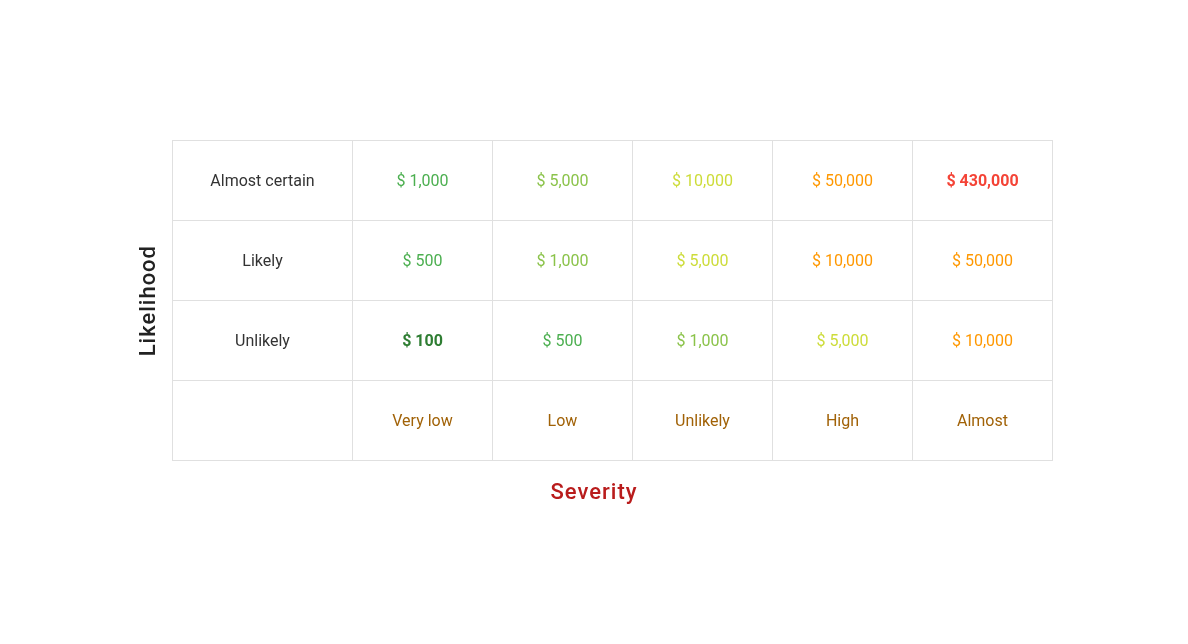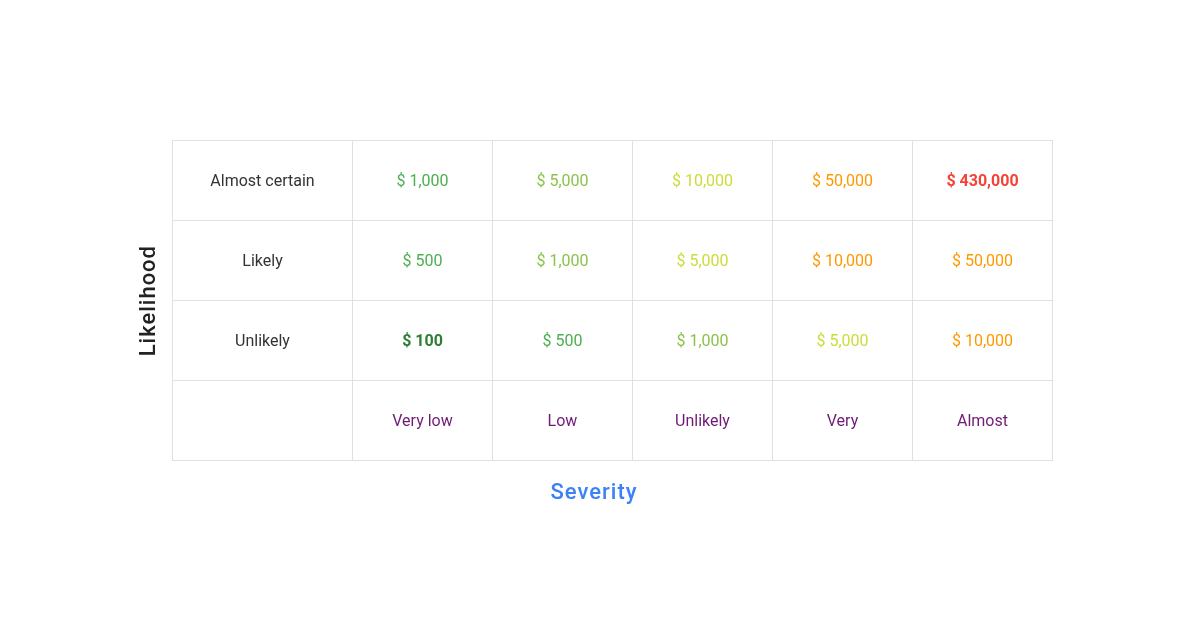--- a/index.html
+++ b/index.html
@@ -48,28 +48,28 @@
       color: #333;
       font-weight: 400;
     }
     .value-cell {
       width: 140px;
       font-size: 16px;
       font-weight: 700;
     }
     .col-label-cell {
       font-size: 16px;
-      color: #701a75;
+      color: #a16207;
       font-weight: 400;
       height: 70px;
     }
     .x-label {
       font-size: 22px;
       font-weight: 500;
-      color: #3b82f6;
+      color: #b91c1c;
       margin-top: 18px;
       letter-spacing: 1px;
     }
     .empty-corner {
       width: 180px;
     }
   </style>
 </head>
 <body>
 
@@ -100,20 +100,20 @@
             <td class="value-cell" style="color: rgb(76, 175, 80); font-weight: 400;">$ 500</td>
             <td class="value-cell" style="color: rgb(139, 195, 74); font-weight: 400;">$ 1,000</td>
             <td class="value-cell" style="color: rgb(205, 220, 57); font-weight: 400;">$ 5,000</td>
             <td class="value-cell" style="color: rgb(255, 152, 0); font-weight: 400;">$ 10,000</td>
           </tr>
           <tr>
             <td class="empty-corner"></td>
             <td class="col-label-cell">Very low</td>
             <td class="col-label-cell">Low</td>
             <td class="col-label-cell">Unlikely</td>
-            <td class="col-label-cell">Very</td>
+            <td class="col-label-cell">High</td>
             <td class="col-label-cell">Almost</td>
           </tr>
         </tbody>
     </table>
   </div>
   <div class="x-label">Severity</div>
 </div>
 
 </body></html>

